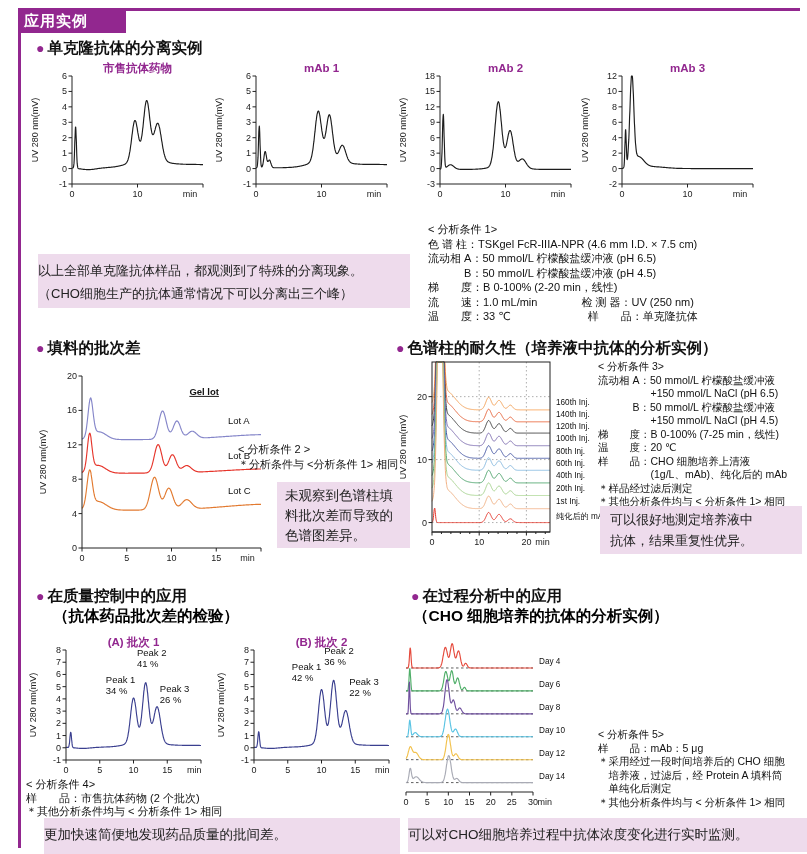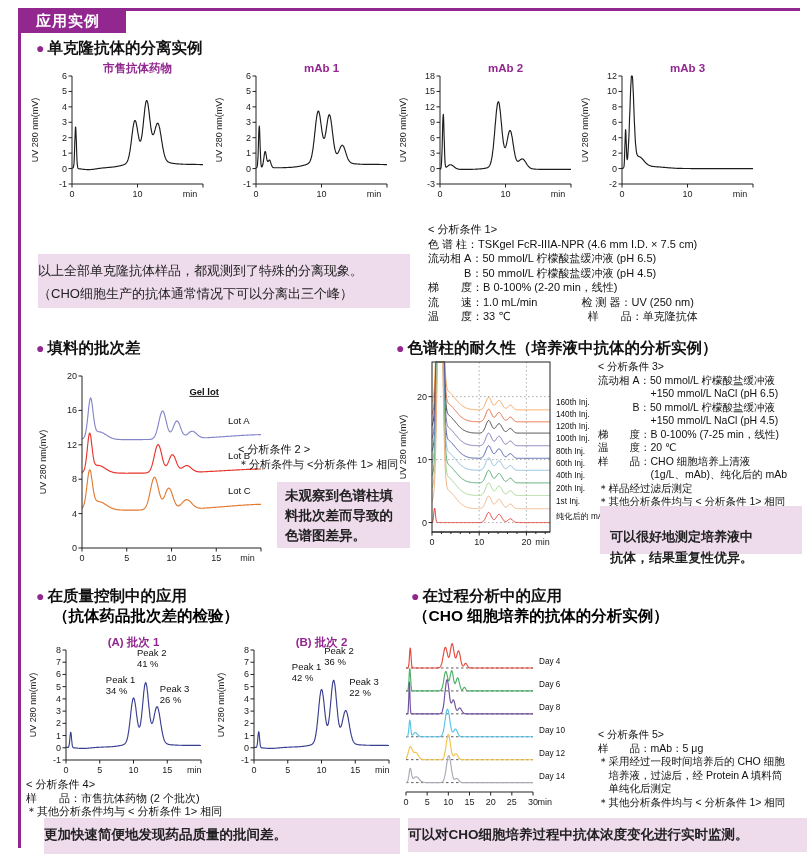--- a/index.html
+++ b/index.html
@@ -1,32 +1,32 @@
 <!DOCTYPE html>
 <html style="--accent: #92278f; --notebg: #eedbec; --axis: #222222;"><head>
 <meta charset="utf-8">
 <style>
   *{margin:0;padding:0;box-sizing:border-box}
   body{background:#ffffff;font-family:"Liberation Sans","DejaVu Sans",sans-serif;color:#1a1a1a}
   .page{position:relative;width:807px;height:854px;background:#fff;overflow:hidden}
   .top-rule{position:absolute;left:18px;top:8px;width:782px;height:3px;background:var(--accent)}
   .left-rule{position:absolute;left:18px;top:8px;width:3px;height:840px;background:var(--accent)}
   .header-box{position:absolute;left:18px;top:8px;width:108px;height:25px;background:var(--accent);
-    color:#fff;font-weight:bold;font-size:15px;line-height:25px;padding-left:18px;letter-spacing:1px}
+    color:#fff;font-weight:bold;font-size:15px;line-height:25px;padding-left:6px;letter-spacing:1px}
   .sec-title{position:absolute;font-size:15.5px;font-weight:bold;white-space:nowrap;color:#111}
   .sec-title .bullet{color:var(--accent);font-size:14px;margin-right:3px}
   .sec-line2{position:absolute;font-size:15.5px;font-weight:bold;white-space:nowrap;color:#000000}
   .chart{position:absolute}
   .cond{position:absolute;font-size:11px;line-height:14.5px;color:#111}
   .cond div{white-space:pre}
   .cond-sm{font-size:10.5px;line-height:13.5px}
   .note{position:absolute;background:var(--notebg);color:#222}
   .note div{white-space:pre}
   .note-center{}
-  .note-bold{font-weight:bold}
+  .note-bold{font-weight:normal}
   svg{display:block}
   svg text{font-family:"Liberation Sans","DejaVu Sans",sans-serif}
   .tick{font-size:9px;fill:#222}
   .ylab{font-size:9px;fill:#222}
   .ctitle{font-size:11.5px;font-weight:bold;fill:var(--accent)}
   .anno{font-size:9.5px;fill:#111}
   .rlab{font-size:8.2px;fill:#111}
   .grid{stroke:#9a9a9a;stroke-dasharray:1.5 2.5;stroke-width:0.8;fill:none}
   .dashbase{stroke:#333;stroke-dasharray:2.5 2.5;stroke-width:0.8;fill:none}
 </style>
@@ -295,21 +295,21 @@
       <div>　　　　　+150 mmol/L NaCl (pH 6.5)</div>
       <div>　　　 B：50 mmol/L 柠檬酸盐缓冲液</div>
       <div>　　　　　+150 mmol/L NaCl (pH 4.5)</div>
       <div>梯　　度：B 0-100% (7-25 min，线性)</div>
       <div>温　　度：20 ℃</div>
       <div>样　　品：CHO 细胞培养上清液</div>
       <div>　　　　　(1g/L、mAb)、纯化后的 mAb</div>
       <div>＊样品经过滤后测定</div>
       <div>＊其他分析条件均与 &lt; 分析条件 1&gt; 相同</div>
     </div>
-  <div class="note note-bold" style="left:600px;top:506px;width:202px;height:48px;font-size:13px;line-height:21px;padding:20px 0 0 10px">
+  <div class="note note-bold" style="left:600px;top:506px;width:202px;height:48px;font-size:13px;line-height:21px;padding:3px 0 0 10px">
       <div>可以很好地测定培养液中</div>
       <div>抗体，结果重复性优异。</div>
     </div>
 
   <div class="sec-title" style="left:36px;top:586px">
     <span class="bullet">●</span><span>在质量控制中的应用</span>
   </div>
   <div class="sec-line2" style="left:53px;top:606px">（抗体药品批次差的检验）</div>
   <div class="chart" style="left:26px;top:632px">
       <svg width="187" height="154" viewBox="0 0 187 154">

